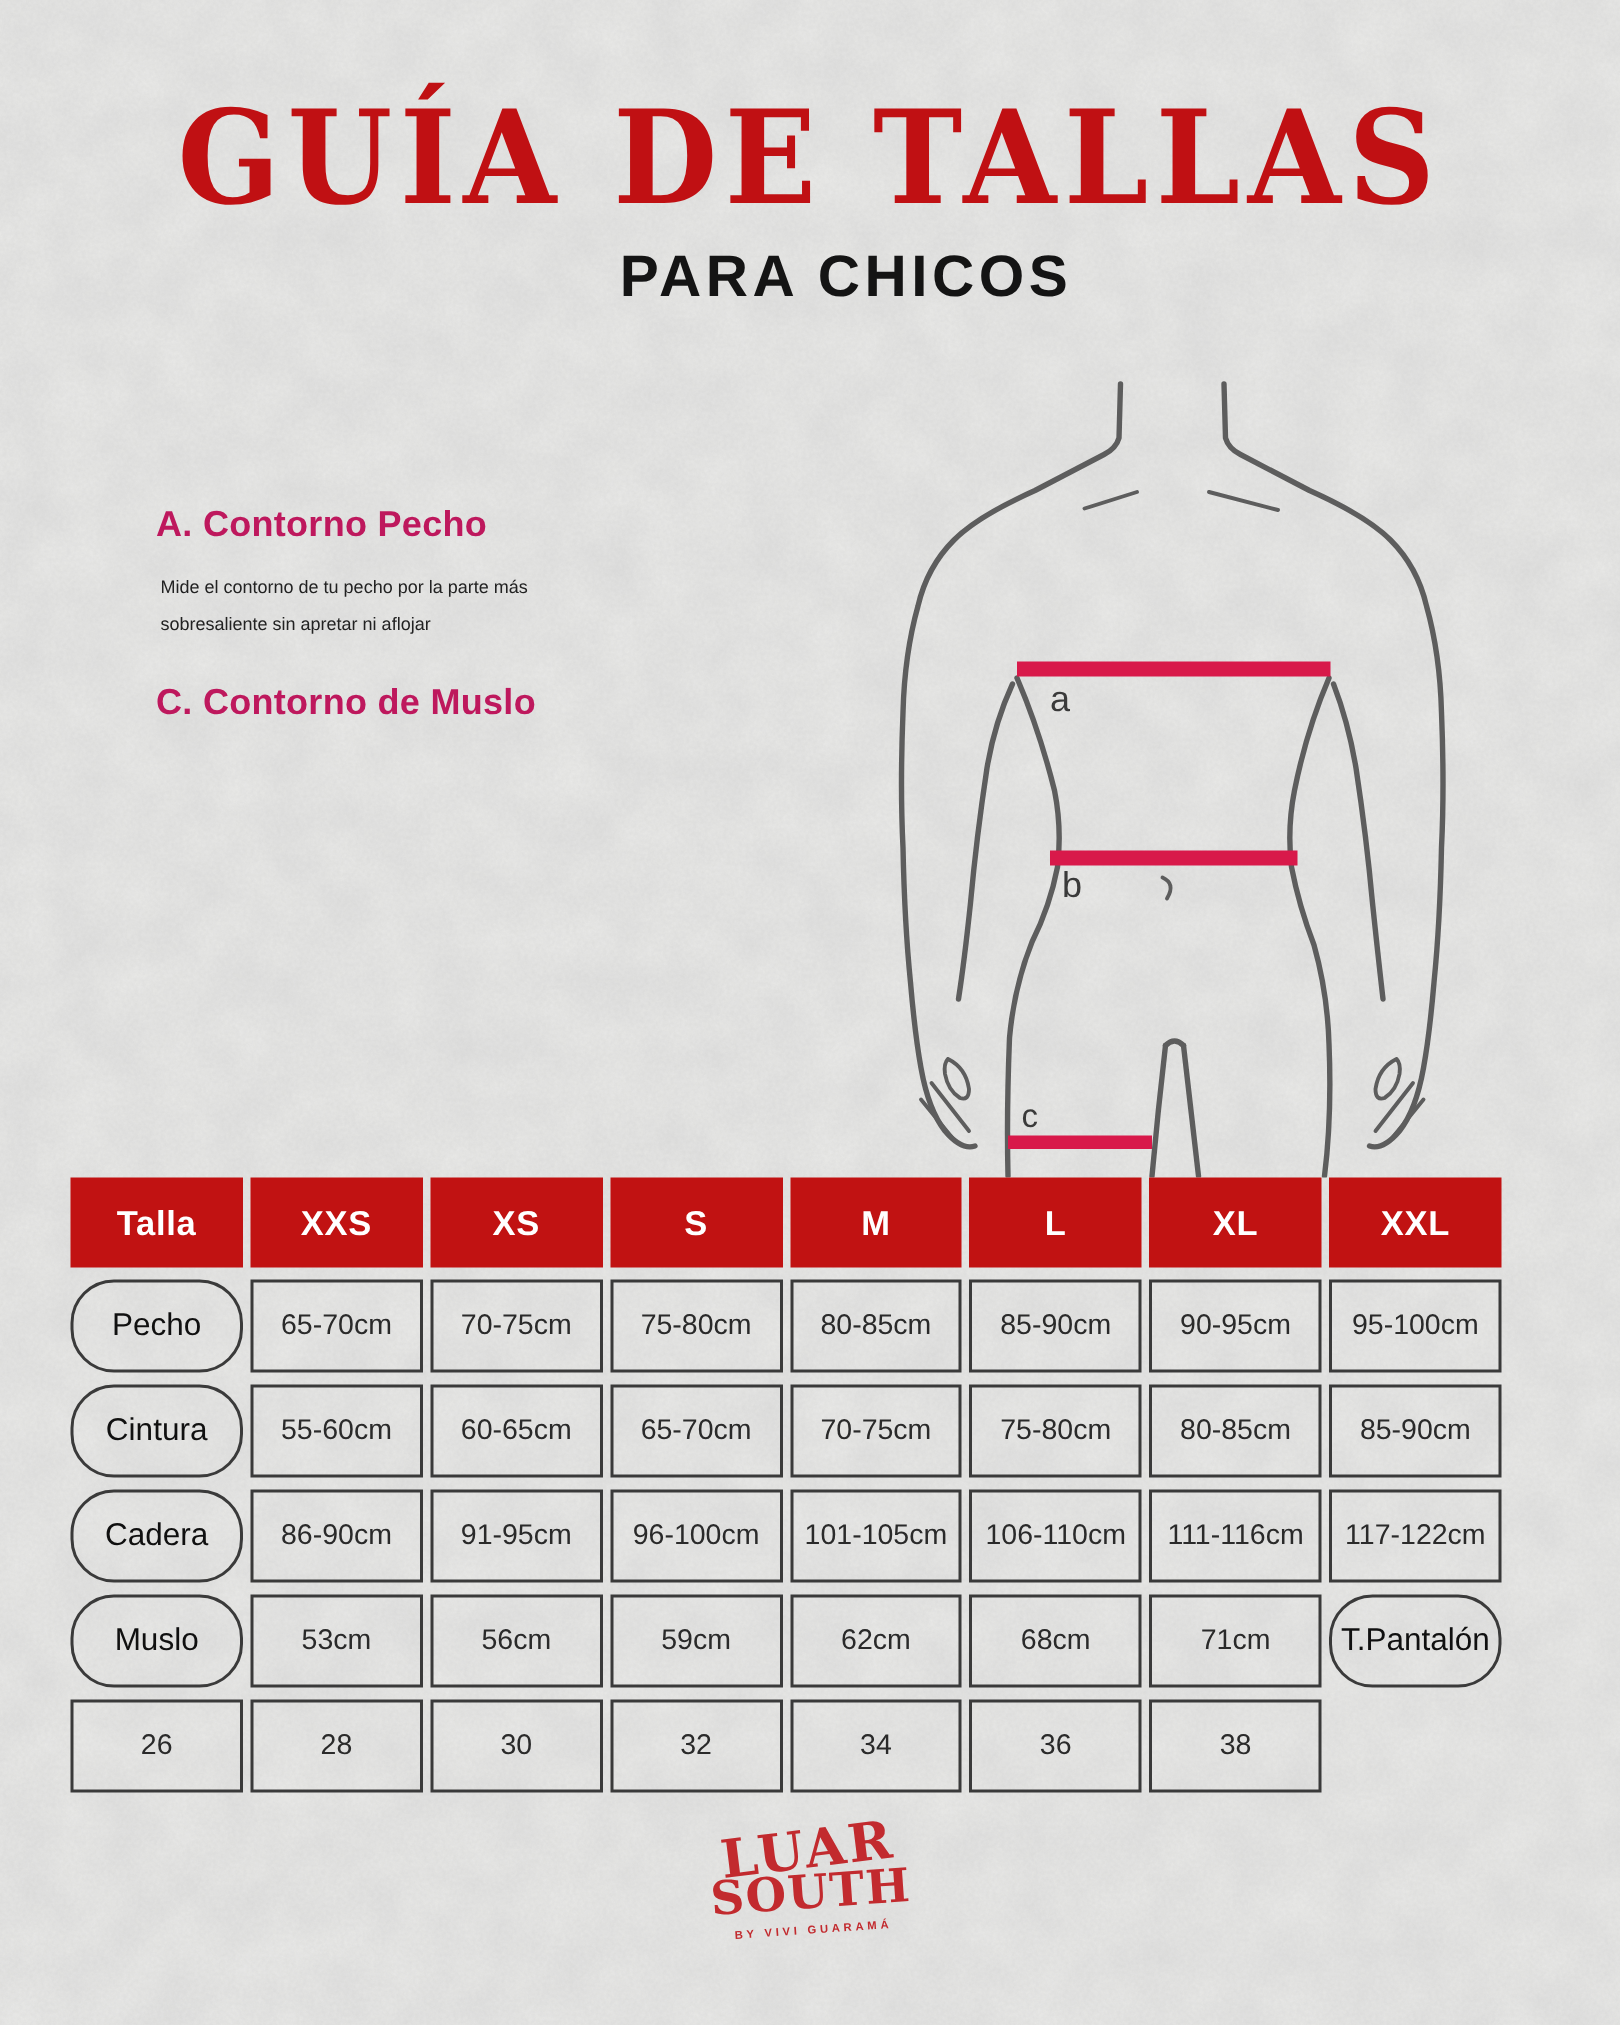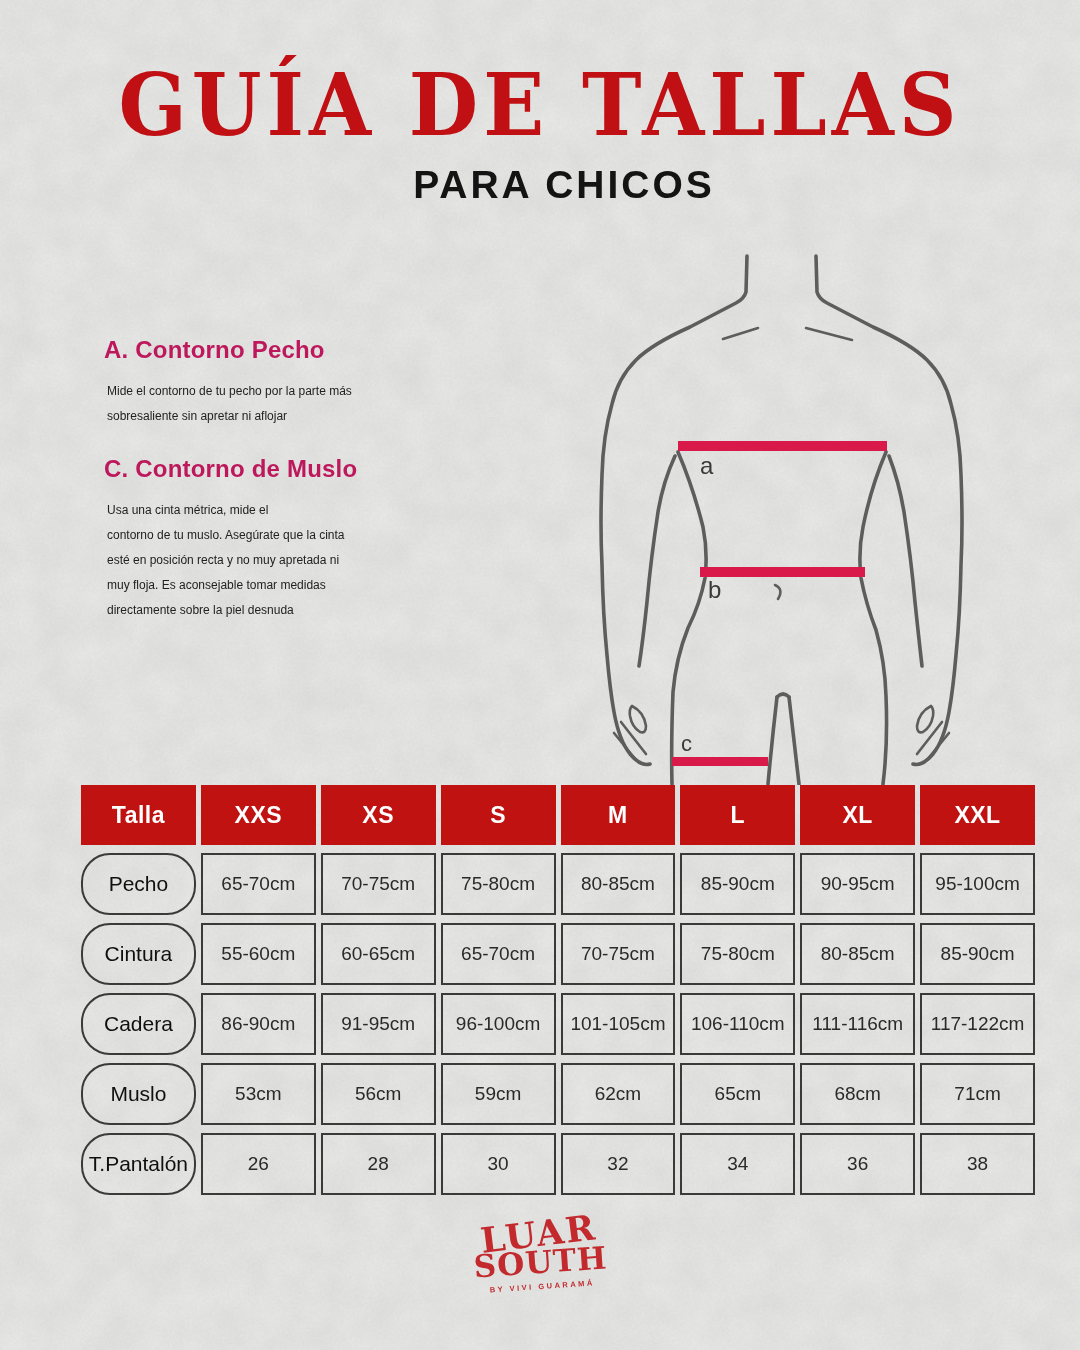--- a/index.html
+++ b/index.html
@@ -39,21 +39,21 @@
     margin:0 0 10px 12px;letter-spacing:0.2px;
   }
   .inst-body{
     font-size:12px;line-height:25px;color:#222;
     white-space:pre-line;margin:15px;
   }
 
   .figure-svg{position:absolute;left:555px;top:250px;}
 
   .size-table{
-    position:absolute;left:81px;top:785px;width:954px;
+    position:absolute;left:47px;top:785px;width:954px;
     display:grid;
     grid-template-columns:repeat(8,1fr);
     grid-template-rows:60px 62px 62px 62px 62px 62px;
     column-gap:5px;row-gap:8px;
   }
   .hcell{
     background:#c11212;color:#ffffff;
     display:flex;align-items:center;justify-content:center;
     font-weight:bold;font-size:23px;letter-spacing:0.5px;
   }
@@ -105,25 +105,20 @@
   <div class="subtitle">PARA CHICOS</div>
 
   <div class="instructions">
     <div class="inst-block">
       <p class="inst-heading">A. Contorno Pecho</p>
       <p class="inst-body">Mide el contorno de tu pecho por la parte más
 sobresaliente sin apretar ni aflojar</p>
     </div>
     <div class="inst-block">
       <p class="inst-heading">C. Contorno de Muslo</p>
-      <p class="inst-body">Usa una cinta métrica, mide el
-contorno de tu muslo. Asegúrate que la cinta
-esté en posición recta y no muy apretada ni
-muy floja. Es aconsejable tomar medidas
-directamente sobre la piel desnuda</p>
     </div>
   </div>
 
   <svg class="figure-svg" width="475" height="535" viewBox="555 250 475 535" aria-hidden="false">
     <g fill="none" stroke="#5d5d5d" stroke-width="3.6" stroke-linecap="round" stroke-linejoin="round">
 
       <path d="M 747 256 L 746 292 Q 744 299 736 303 L 690 327 Q 652 344 636 360 Q 618 378 612 404 Q 603 436 602 475 Q 600 525 602 565 Q 603 615 607 655 Q 610 690 614 712 Q 619 740 630 754 Q 641 767 650 764"></path>
 
       <path d="M 816 256 L 817 292 Q 819 299 827 303 L 873 327 Q 911 344 927 360 Q 945 378 951 404 Q 960 436 961 475 Q 963 525 961 565 Q 960 615 956 655 Q 953 690 949 712 Q 944 740 933 754 Q 922 767 913 764"></path>
 
@@ -200,21 +195,20 @@
     <div class="cell">101-105cm</div>
     <div class="cell">106-110cm</div>
     <div class="cell">111-116cm</div>
     <div class="cell">117-122cm</div>
 
     <div class="cell rowlabel">Muslo</div>
     <div class="cell">53cm</div>
     <div class="cell">56cm</div>
     <div class="cell">59cm</div>
     <div class="cell">62cm</div>
-    <div class="cell">65cm</div>
     <div class="cell">68cm</div>
     <div class="cell">71cm</div>
 
     <div class="cell rowlabel">T.Pantalón</div>
     <div class="cell">26</div>
     <div class="cell">28</div>
     <div class="cell">30</div>
     <div class="cell">32</div>
     <div class="cell">34</div>
     <div class="cell">36</div>

